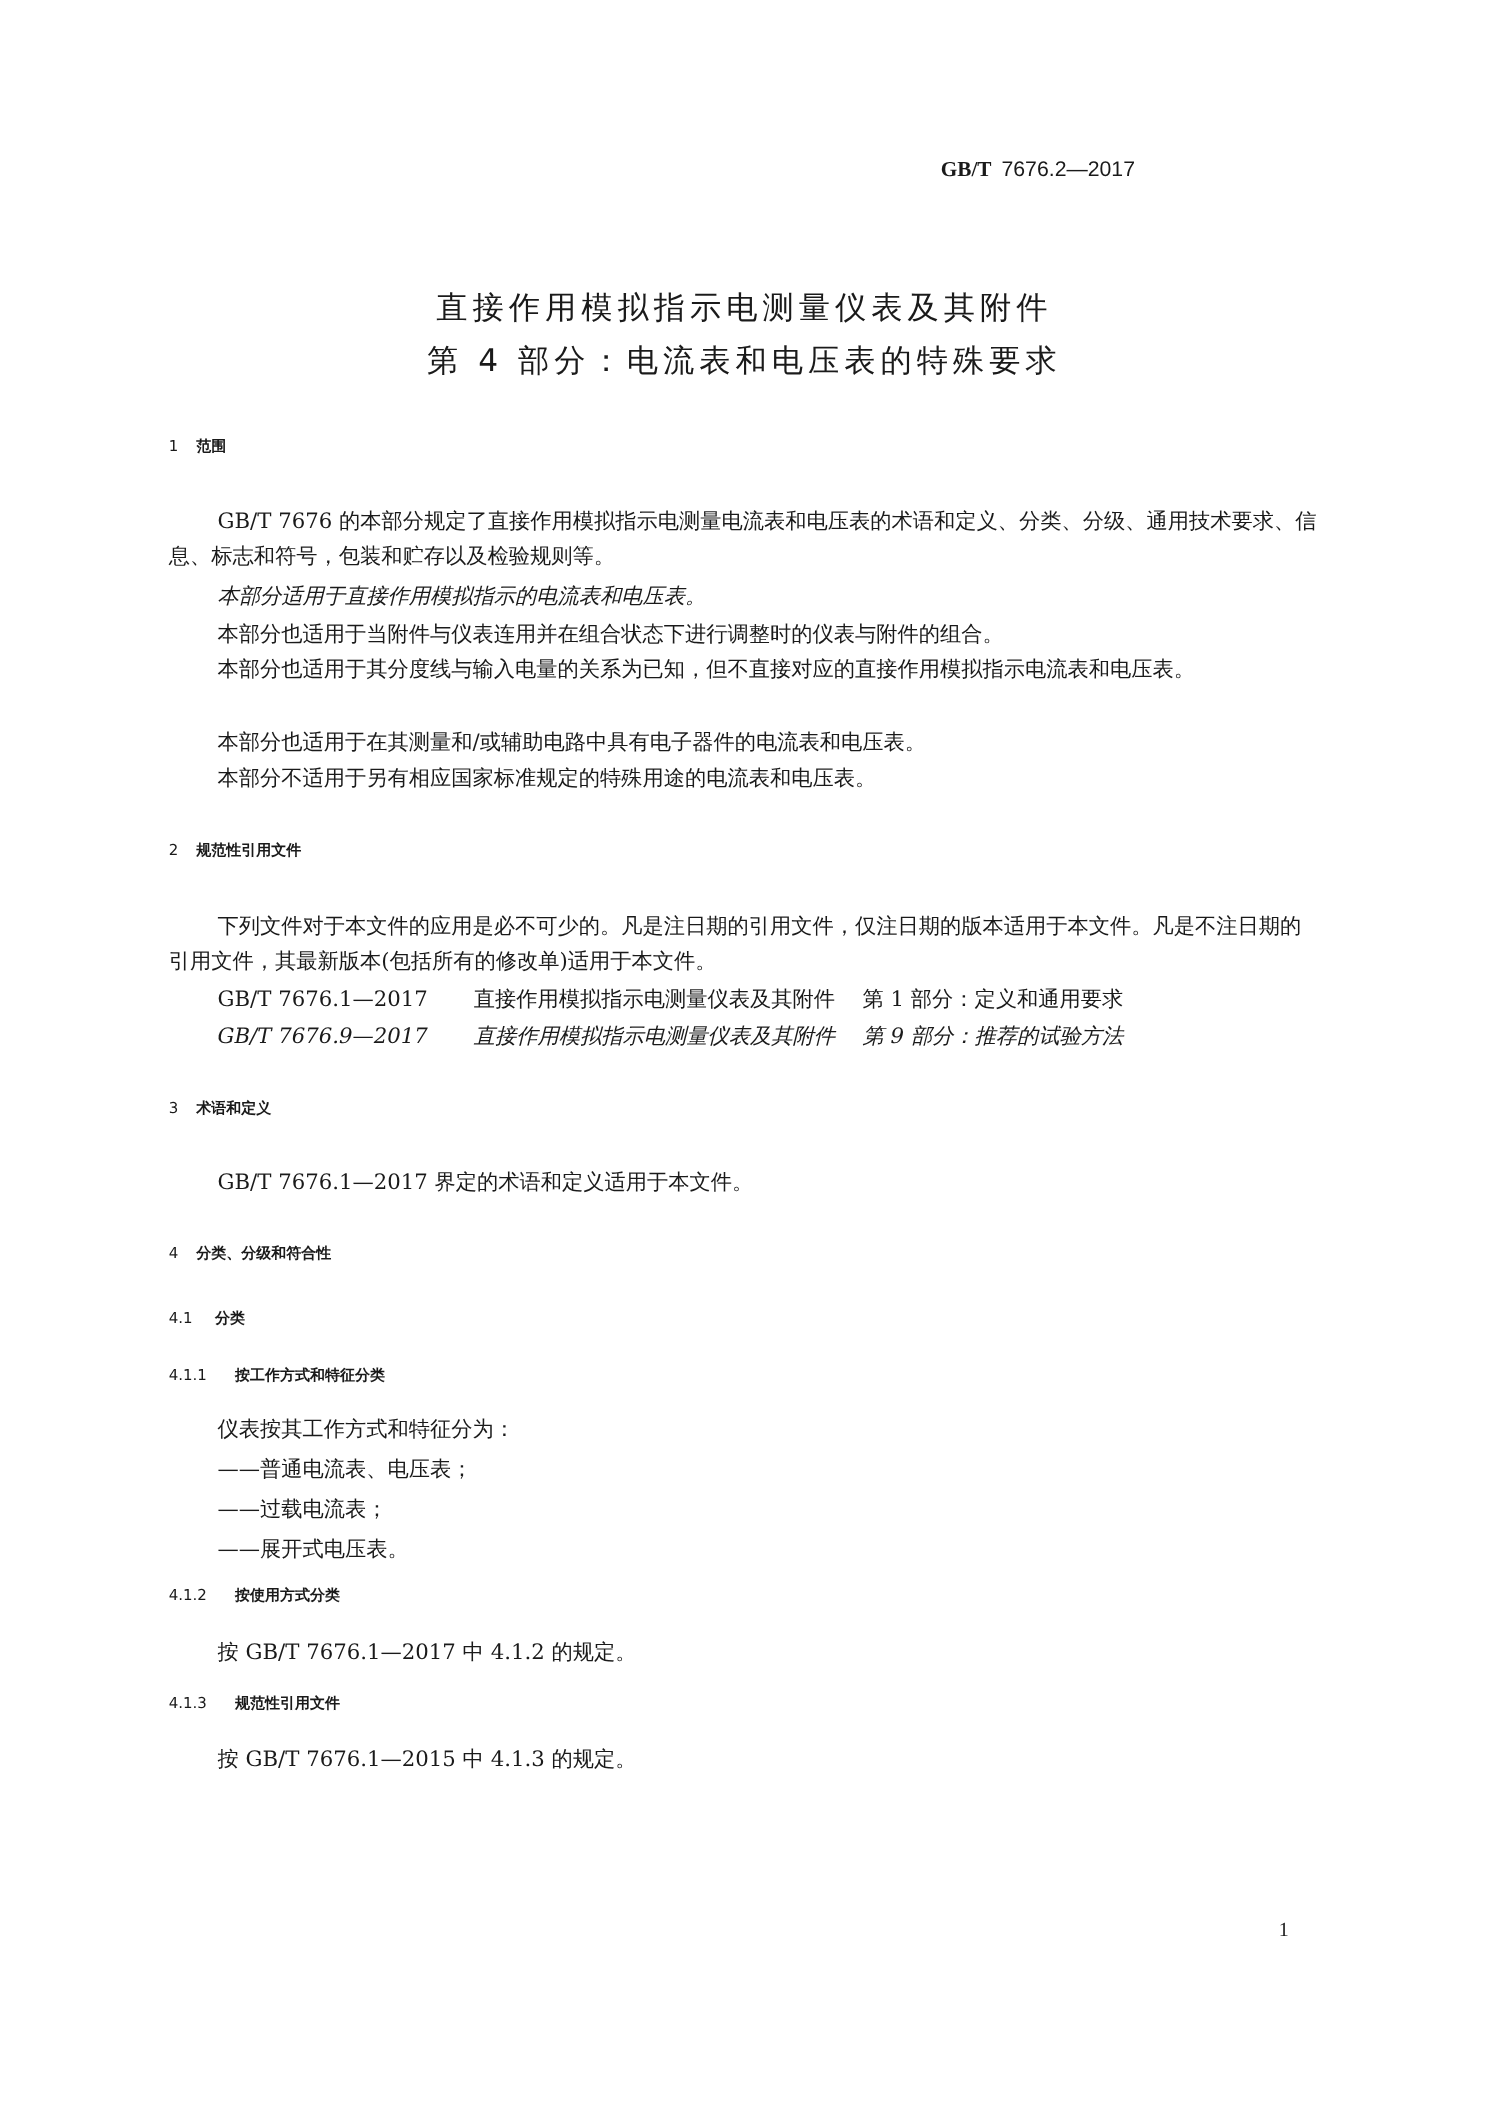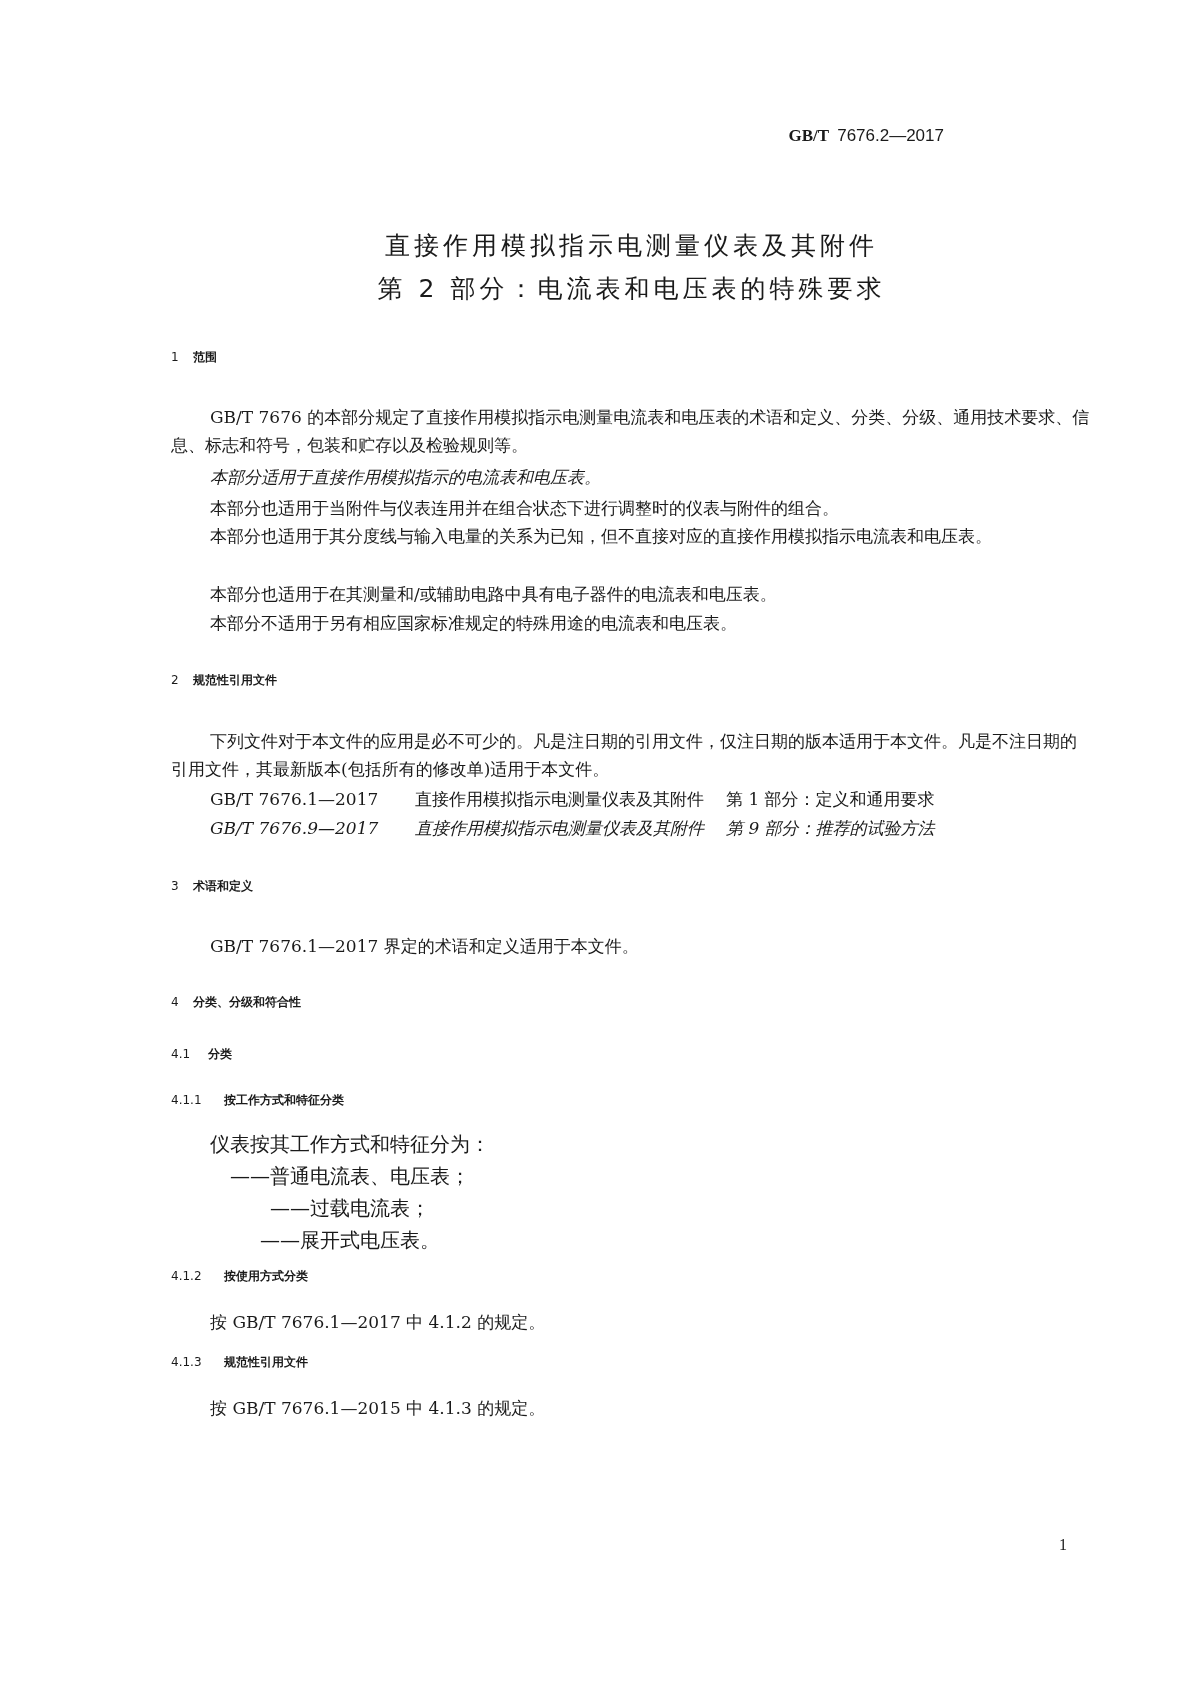--- a/index.html
+++ b/index.html
@@ -1,44 +1,44 @@
 <!DOCTYPE html>
 <html><head>
 <meta charset="utf-8">
 <style>
   html, body { margin: 0; padding: 0; background: #ffffff; }
   body { width: 1191px; height: 1684px; position: relative; overflow: hidden; color: #1a1a1a; }
-  .page { position: absolute; left: 0; top: 0; width: 1046px; height: 1684px; margin-left: 36px; }
+  .page { position: absolute; left: 0; top: 0; width: 1046px; height: 1684px; }
   .std-number { position: absolute; right: 138px; top: 126px; font-size: 17px; }
   .std-number .gb { font-family: "Liberation Serif", serif; font-weight: bold; }
   .std-number .num { font-family: "Liberation Sans", sans-serif; margin-left: 8px; }
   .title { position: absolute; left: 0; width: 1191px; text-align: center; font-family: "DejaVu Sans", sans-serif; font-size: 25px; letter-spacing: 4px; }
   .title1 { top: 229px; }
   .title2 { top: 272px; }
   .h { position: absolute; left: 135px; font-family: "DejaVu Sans", sans-serif; font-weight: bold; font-size: 12px; }
   .h .no { display: inline-block; font-weight: normal; }
   .p { position: absolute; left: 135px; width: 920px; font-family: "DejaVu Serif", "Liberation Serif", serif; font-size: 17px; line-height: 28px; }
   .indent { text-indent: 39px; }
   .ref-row { position: absolute; left: 174px; font-family: "DejaVu Serif", serif; font-size: 17px; white-space: nowrap; }
   .ref-row .code { display: inline-block; width: 205px; }
   .ref-row .gap { display: inline-block; width: 22px; }
-  .list { position: absolute; left: 174px; font-family: "DejaVu Serif", serif; font-size: 20px; line-height: 32px; text-align: center; }
+  .list { position: absolute; left: 174px; font-family: "DejaVu Serif", serif; font-size: 17px; line-height: 32px; }
   .pagenum { position: absolute; left: 1023px; top: 1536px; font-family: "Liberation Serif", serif; font-size: 16px; }
 </style>
 </head>
 <body>
 
 <div class="page">
 
   <div class="std-number">
     <span class="gb">GB/T</span><span class="num">7676.2—2017</span>
   </div>
 
   <div class="title title1">直接作用模拟指示电测量仪表及其附件</div>
-  <div class="title title2">第 2 部分：电流表和电压表的特殊要求</div>
+  <div class="title title2">第 4 部分：电流表和电压表的特殊要求</div>
 
   <div class="h" style="top:349px;">
     <span class="no" style="width:22px;">1</span><span>范围</span>
   </div>
 
   <div class="p indent" style="top:403px;">GB/T 7676 的本部分规定了直接作用模拟指示电测量电流表和电压表的术语和定义、分类、分级、通用技术要求、信息、标志和符号，包装和贮存以及检验规则等。</div>
   <div class="p indent" style="top:463px;font-style:italic;">本部分适用于直接作用模拟指示的电流表和电压表。</div>
   <div class="p indent" style="top:522px;">本部分也适用于其分度线与输入电量的关系为已知，但不直接对应的直接作用模拟指示电流表和电压表。</div>
   <div class="p indent" style="top:494px;">本部分也适用于当附件与仪表连用并在组合状态下进行调整时的仪表与附件的组合。</div>
   <div class="p indent" style="top:609px;">本部分不适用于另有相应国家标准规定的特殊用途的电流表和电压表。</div>

